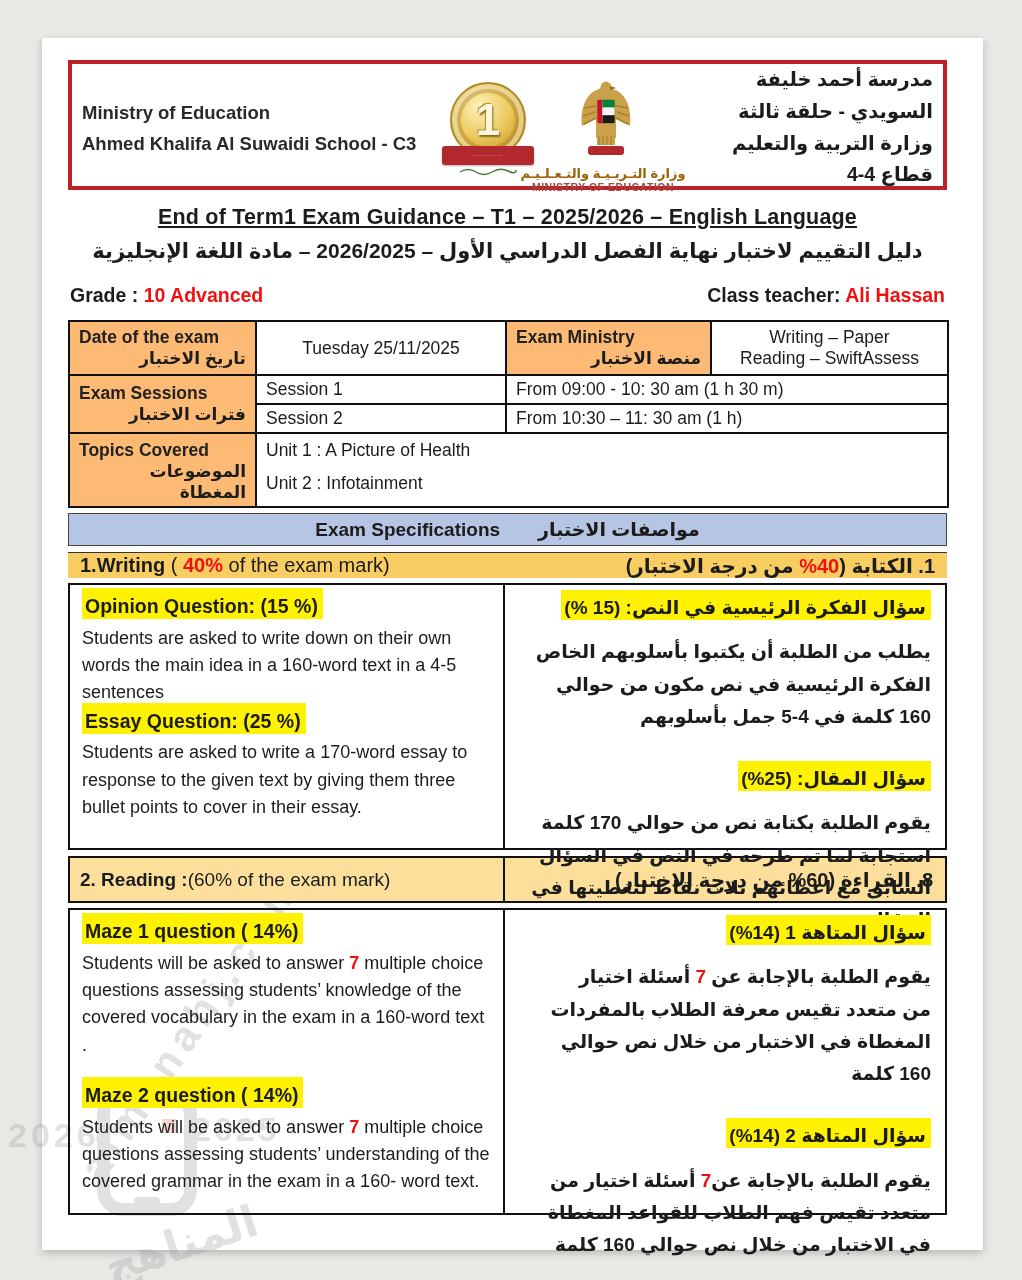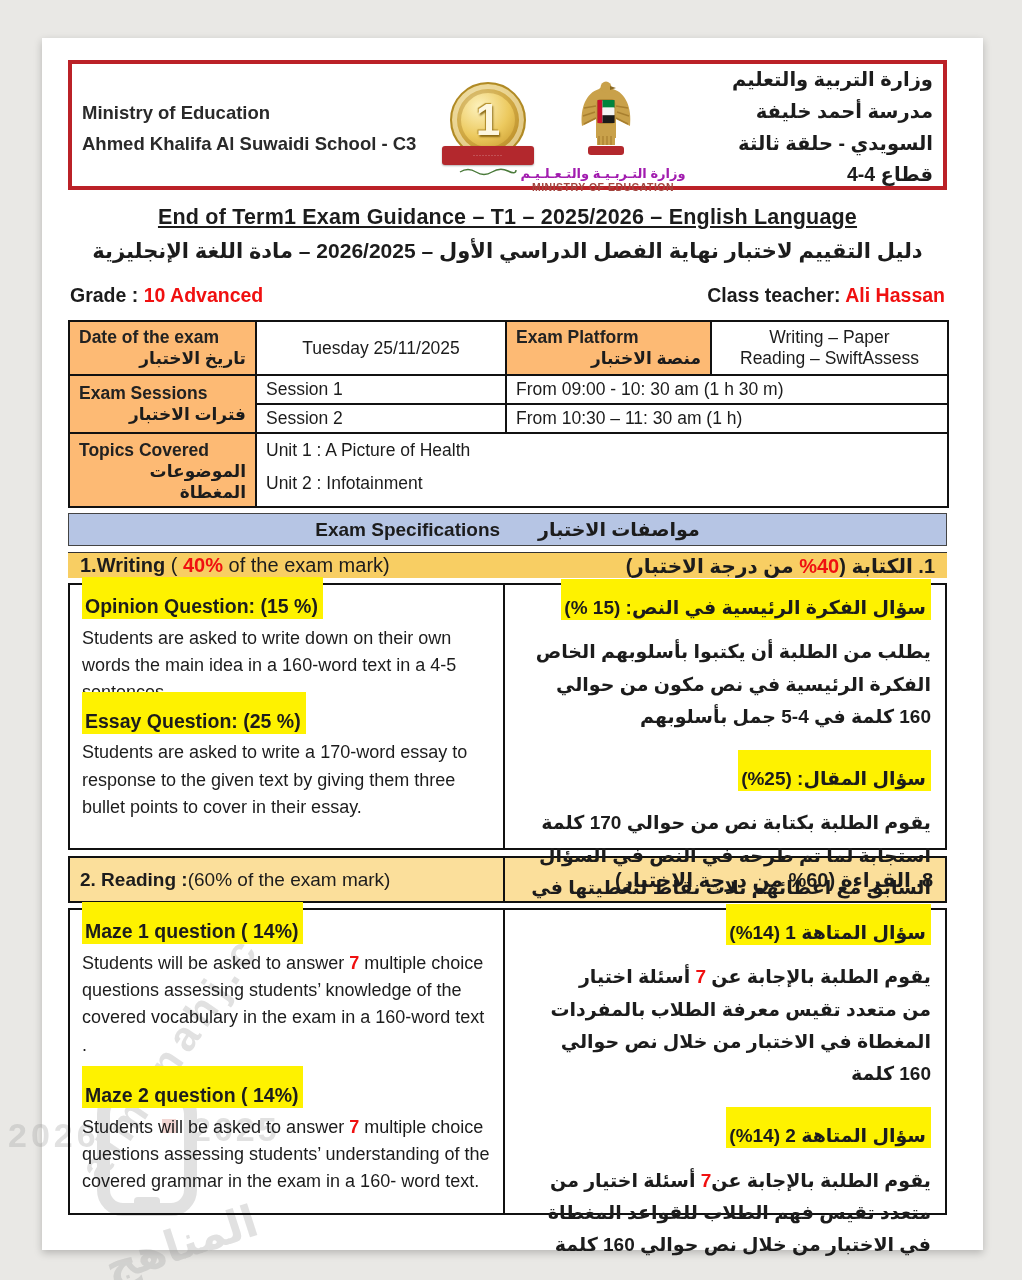--- a/index.html
+++ b/index.html
@@ -62,21 +62,21 @@
     content:""; position:absolute; top:4px; width:16px; height:17px; background:#9c1f24; z-index:-1;
   }
   .medal-ribbon::before { left:-9px; transform:rotate(18deg); }
   .medal-ribbon::after  { right:-9px; transform:rotate(-18deg); }
   .ribbon-dots { display:block; text-align:center; color:#ffffff; font-size:6px; letter-spacing:1px; line-height:19px; overflow:hidden; }
   .medal-sign { display:block; margin:1px auto 0; }
 
   
   .emblem { width:92px; text-align:center; position:relative; }
   .ministry-text { position:absolute; left:-62px; top:88px; width:210px; text-align:center; }
-  .ministry-ar { font-size:13px; font-weight:bold; color:#a21caf; letter-spacing:1px; white-space:nowrap; }
+  .ministry-ar { font-size:13px; font-weight:bold; color:#a16207; letter-spacing:1px; white-space:nowrap; }
   .ministry-en { font-size:10.5px; font-weight:bold; color:#a2453f; letter-spacing:.5px; white-space:nowrap; }
 
   
   .title-en { margin-top:15px; text-align:center; font-size:21.5px; font-weight:bold; text-decoration:underline; letter-spacing:.2px; }
   .title-ar { margin-top:9px; text-align:center; font-size:21px; font-weight:bold; }
 
   
   .grade-row { margin-top:21px; display:flex; justify-content:space-between; font-size:19.5px; font-weight:bold; padding:0 2px; }
   .red { color:#f01010; }
 
@@ -98,21 +98,21 @@
     margin-top:6px; height:26px; background:#f8ce63; border-top:1.5px solid #333;
     display:flex; align-items:center; justify-content:space-between; padding:0 12px;
     font-size:20px;
   }
   .gold-banner .b { font-weight:bold; }
 
   
   .split { margin-top:5px; display:flex; border:2px solid #111; background:transparent; }
   .cell-en { width:435px; border-right:2px solid #111; padding:7px 12px 0 12px; font-size:18px; line-height:1.52; }
   .cell-ar { flex:1; direction:rtl; text-align:right; padding:7px 14px 0 14px; font-size:19px; font-weight:bold; line-height:1.7; }
-  .hl { background:#fef200; padding:18px 5px 2px 3px; font-weight:bold; font-size:19.5px; }
+  .hl { background:#fef200; padding:7px 5px 2px 3px; font-weight:bold; font-size:19.5px; }
   .cell-ar .hl { font-size:19px; }
   .para { margin-top:3px; }
   .writing-row { height:267px; }
   .reading-row { height:307px;gap:26px; }
 
   .reading-banner {
     margin-top:6px; height:47px; background:#fbdf9b; border:2px solid #111;
     display:flex; align-items:stretch; font-size:19px;
   }
   .reading-banner .rb-en { width:435px; border-right:2px solid #111; display:flex; align-items:center; padding:0 10px; }
@@ -173,22 +173,22 @@
             <rect x="17" y="68" width="36" height="9" rx="3" fill="#b3282d"></rect>
           </svg>
           <div class="ministry-text">
             <div class="ministry-ar">وزارة التـربـيـة والتـعـلـيـم</div>
             <div class="ministry-en">MINISTRY OF EDUCATION</div>
           </div>
         </div>
       </div>
 
       <div class="hdr-ar" dir="rtl">
+        <div>مدرسة أحمد خليفة السويدي - حلقة ثالثة</div>
         <div>وزارة التربية والتعليم</div>
-        <div>مدرسة أحمد خليفة السويدي - حلقة ثالثة</div>
         <div>قطاع 4-4</div>
       </div>
     </div>
 
     <div class="title-en">End of Term1 Exam Guidance – T1 – 2025/2026  – English Language</div>
     <div class="title-ar" dir="rtl">دليل التقييم لاختبار نهاية الفصل الدراسي الأول –  2026/2025 – مادة اللغة الإنجليزية</div>
 
     <div class="grade-row">
       <div>
         <span>Grade :</span>
@@ -208,21 +208,21 @@
           <col style="width:237px">
         </colgroup>
       <tbody>
           <tr>
         <td class="peach" style="height:54px">
           <span class="lbl-en">Date of the exam</span>
           <span class="lbl-ar" dir="rtl">تاريخ الاختبار</span>
         </td>
         <td class="c-center">Tuesday 25/11/2025</td>
         <td class="peach">
-          <span class="lbl-en">Exam Platform</span>
+          <span class="lbl-en">Exam Ministry</span>
           <span class="lbl-ar" dir="rtl">منصة الاختبار</span>
         </td>
         <td class="c-center">
           <div>Writing – Paper</div>
           <div>Reading – SwiftAssess</div>
         </td>
       </tr>
       <tr>
         <td class="peach" rowspan="2">
           <span class="lbl-en">Exam Sessions</span>

